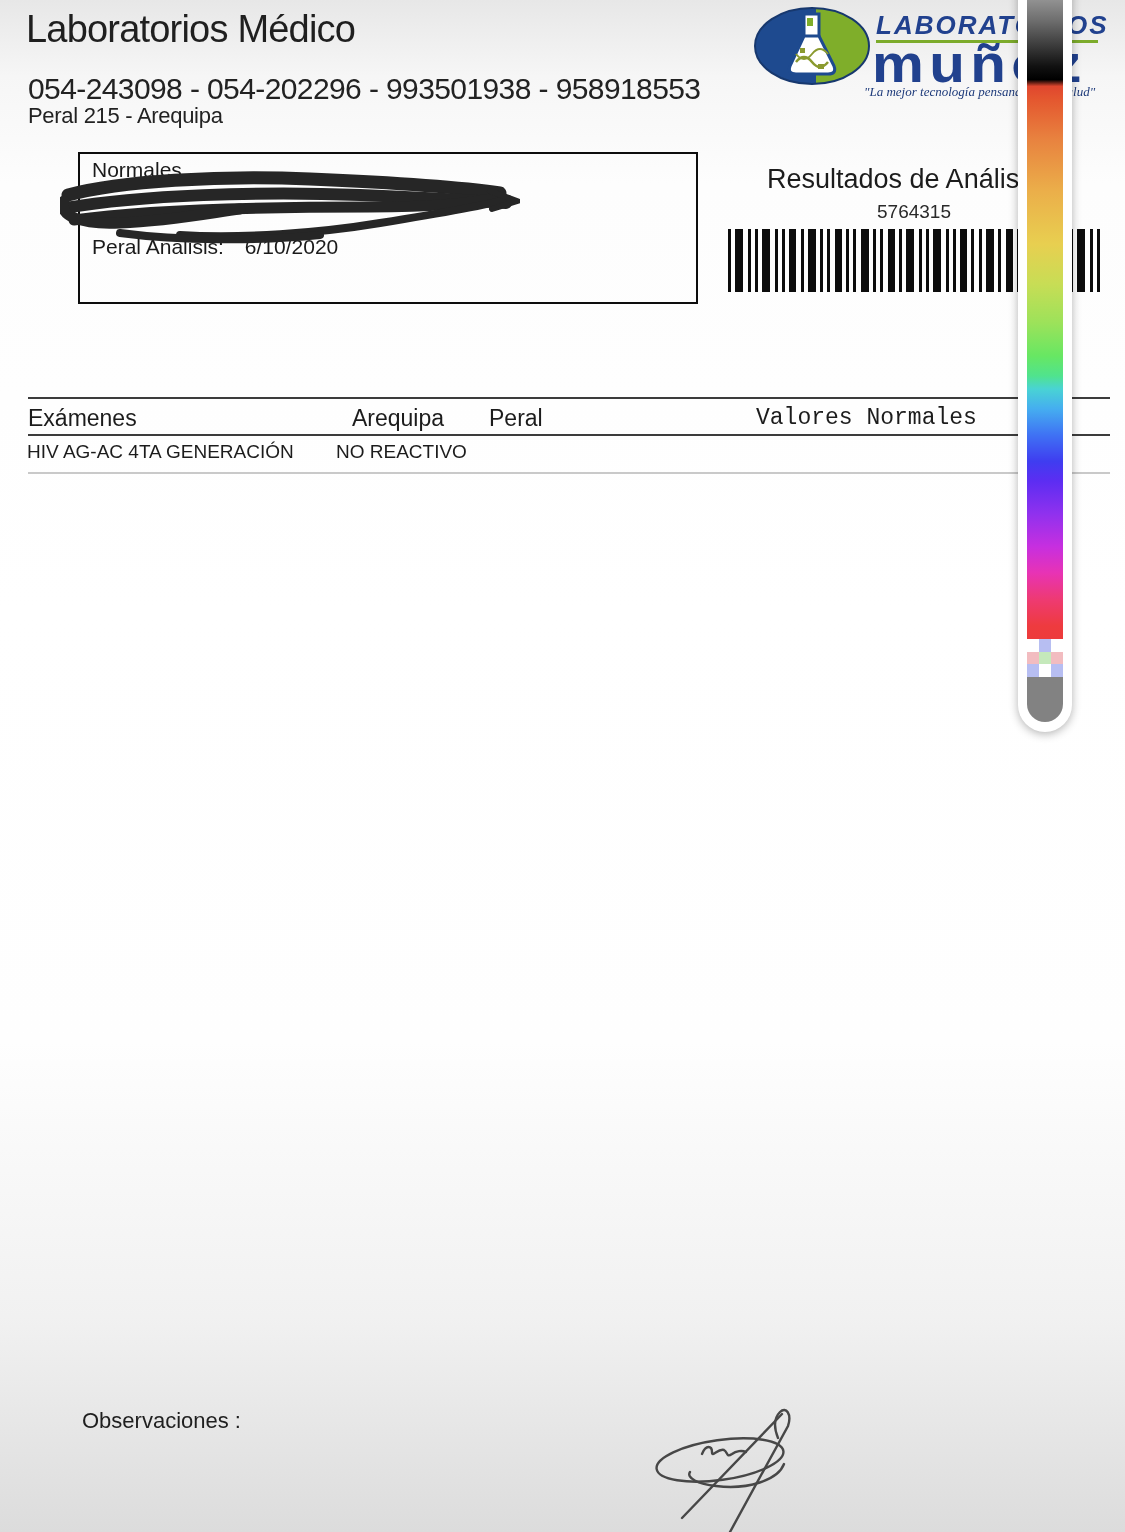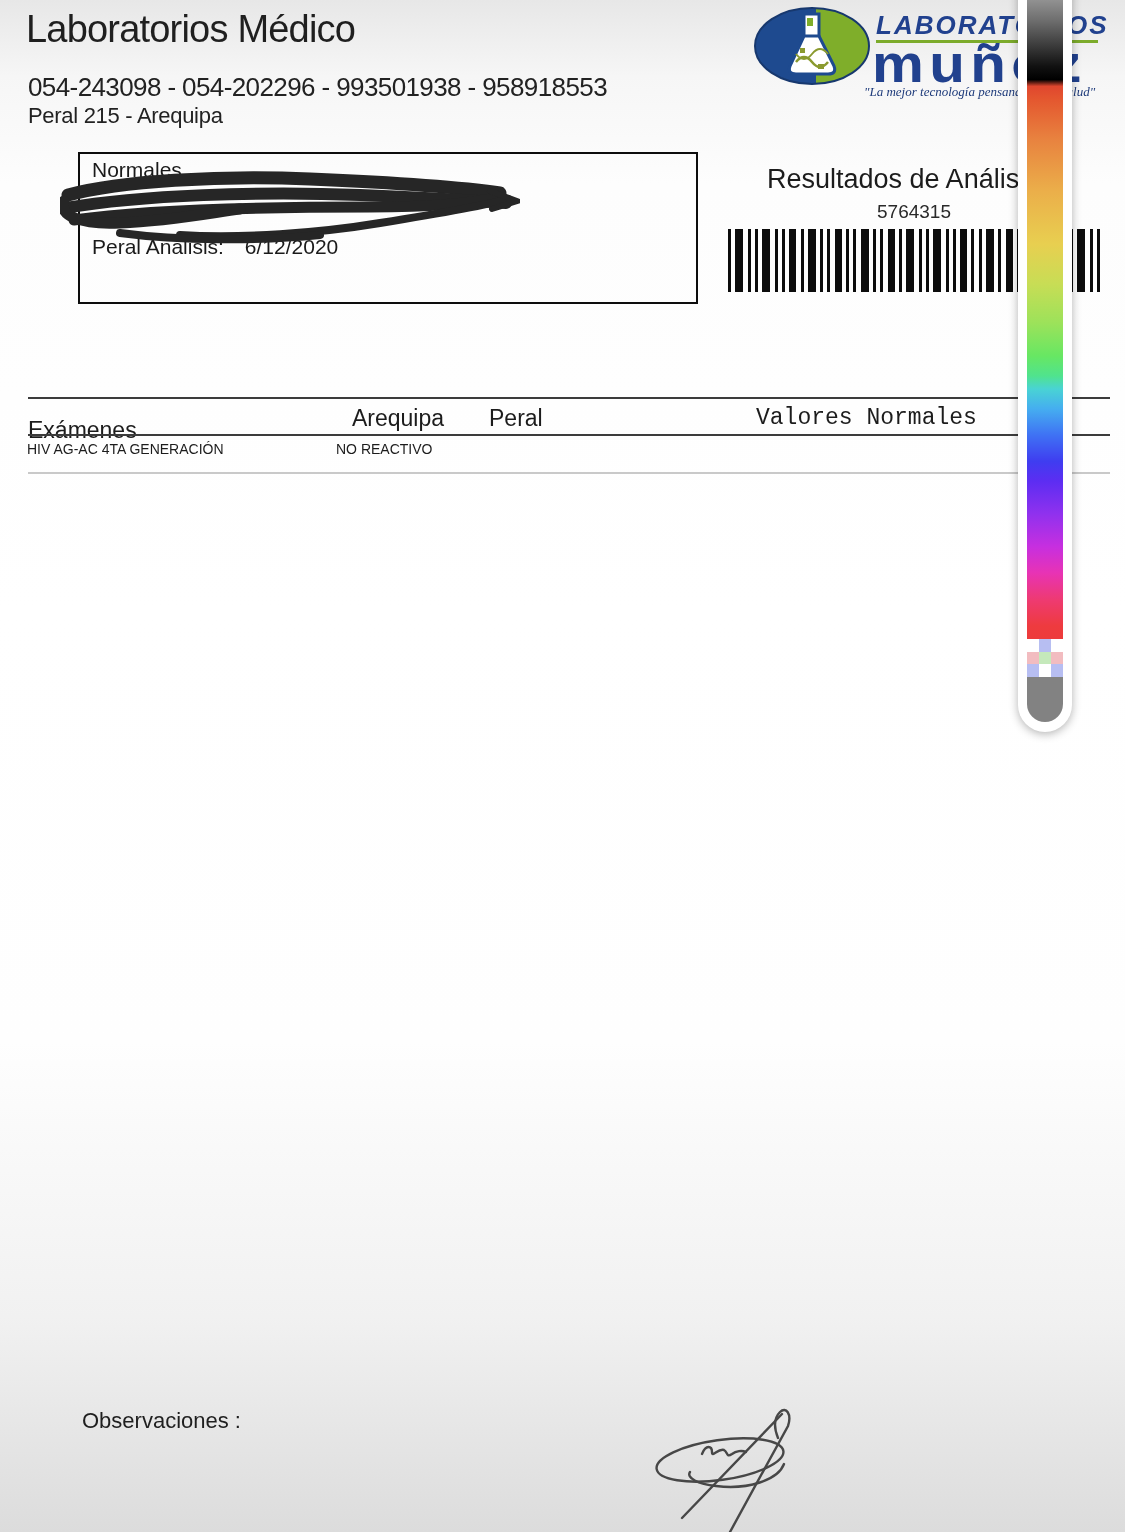--- a/index.html
+++ b/index.html
@@ -4,21 +4,21 @@
 <style>
   html,body{margin:0;padding:0;}
   body{
     width:1125px;height:1532px;position:relative;overflow:hidden;
     font-family:"Liberation Sans",sans-serif;
     background:linear-gradient(180deg,#e7e7e7 0%,#f6f6f6 5%,#fdfdfd 12%,#ffffff 40%,#fefefe 68%,#f1f1f1 86%,#e2e2e2 96%,#dcdcdc 100%);
   }
   .abs{position:absolute;}
   
   .company-title{left:26px;top:8px;font-size:38px;letter-spacing:-0.8px;color:#1f1f1f;}
-  .phones{left:28px;top:72px;font-size:26px;letter-spacing:-0.6px;color:#222;}
+  .phones{left:28px;top:72px;font-size:30px;letter-spacing:-0.6px;color:#222;}
   .address{left:28px;top:103px;font-size:22px;letter-spacing:-0.3px;color:#222;}
   
   .logo-wrap{left:754px;top:4px;width:350px;height:100px;}
   .logo-oval{position:absolute;left:0;top:2px;}
   .logo-line1{position:absolute;left:122px;top:6px;font-size:26px;font-weight:bold;font-style:italic;
     letter-spacing:2px;color:#21418e;white-space:nowrap;}
   .logo-underline{position:absolute;left:122px;top:36px;width:222px;height:3px;background:#7cab2b;}
   .logo-line2{position:absolute;left:118px;top:28px;font-size:54px;font-weight:900;letter-spacing:5px;
     color:#21418e;transform:scaleX(1.08);transform-origin:left;white-space:nowrap;}
   .logo-tagline{position:absolute;left:110px;top:80px;font-family:"Liberation Serif",serif;font-style:italic;
@@ -35,25 +35,25 @@
   .results-title{left:767px;top:164px;font-size:27px;color:#1c1c1c;white-space:nowrap;}
   .results-number{left:728px;top:201px;width:372px;text-align:center;font-size:19px;color:#2a2a2a;}
   .barcode{left:728px;top:229px;width:372px;height:63px;display:flex;justify-content:space-between;align-items:stretch;}
   .barcode .bar{background:#0c0c0c;height:100%;}
   
   .tline{left:28px;width:1082px;background:#3c3c3c;height:2px;}
   .tline1{top:397px;}
   .tline2{top:434px;}
   .tline3{top:472px;height:2px;background:#c9c9c9;}
   .th{top:405px;font-size:23px;color:#1c1c1c;white-space:nowrap;}
-  .th-examenes{left:28px;margin-top:12px;}
+  .th-examenes{left:28px;}
   .th-resultado{left:352px;}
   .th-unidad{left:489px;}
   .th-valores{left:756px;font-family:Liberation Mono, monospace;}
-  .td{top:441px;font-size:14px;color:#1c1c1c;white-space:nowrap;}
+  .td{top:441px;font-size:19px;color:#1c1c1c;white-space:nowrap;}
   .td-examen{left:27px;}
   .td-resultado{left:336px;}
   
   .observaciones{left:82px;top:1408px;font-size:22px;color:#1f1f1f;}
   .signature{left:638px;top:1394px;}
   
   .slider-pill{left:1018px;top:-28px;width:54px;height:760px;background:#ffffff;
     border-radius:0 0 27px 27px;box-shadow:0 2px 10px rgba(0,0,0,0.30);z-index:40;}
   .slider-strip{position:absolute;left:9px;top:9px;width:36px;}
   .slider-gradient{width:36px;height:658px;}
@@ -90,21 +90,21 @@
   <div class="logo-line1">LABORATORIOS</div>
   <div class="logo-underline"></div>
   <div class="logo-line2">muñoz</div>
   <div class="logo-tagline">"La mejor  tecnología pensando en su salud"</div>
 </div>
 
 <div class="abs patient-box">
   <div class="paciente-label">Normales</div>
   <div class="fecha-row">
     <span class="lbl">Peral Análisis:</span>
-    <span>6/12/2020</span>
+    <span>6/10/2020</span>
   </div>
 </div>
 
 <svg class="abs scribble" width="460" height="88" viewBox="0 0 460 88">
   <g fill="none" stroke="#262626" stroke-linecap="round">
     <path d="M8 32 C60 18 160 12 250 16 C320 19 400 24 440 30" stroke-width="13"></path>
     <path d="M6 45 C80 32 200 28 300 32 C370 35 420 38 446 40" stroke-width="12"></path>
     <path d="M14 57 C90 46 210 44 310 44 C370 44 415 40 438 34" stroke-width="11"></path>
     <path d="M4 38 C-2 52 20 62 60 60 C110 58 150 50 180 46" stroke-width="11"></path>
     <path d="M120 72 C180 76 260 70 320 60 C370 52 420 44 448 36" stroke-width="8"></path>

